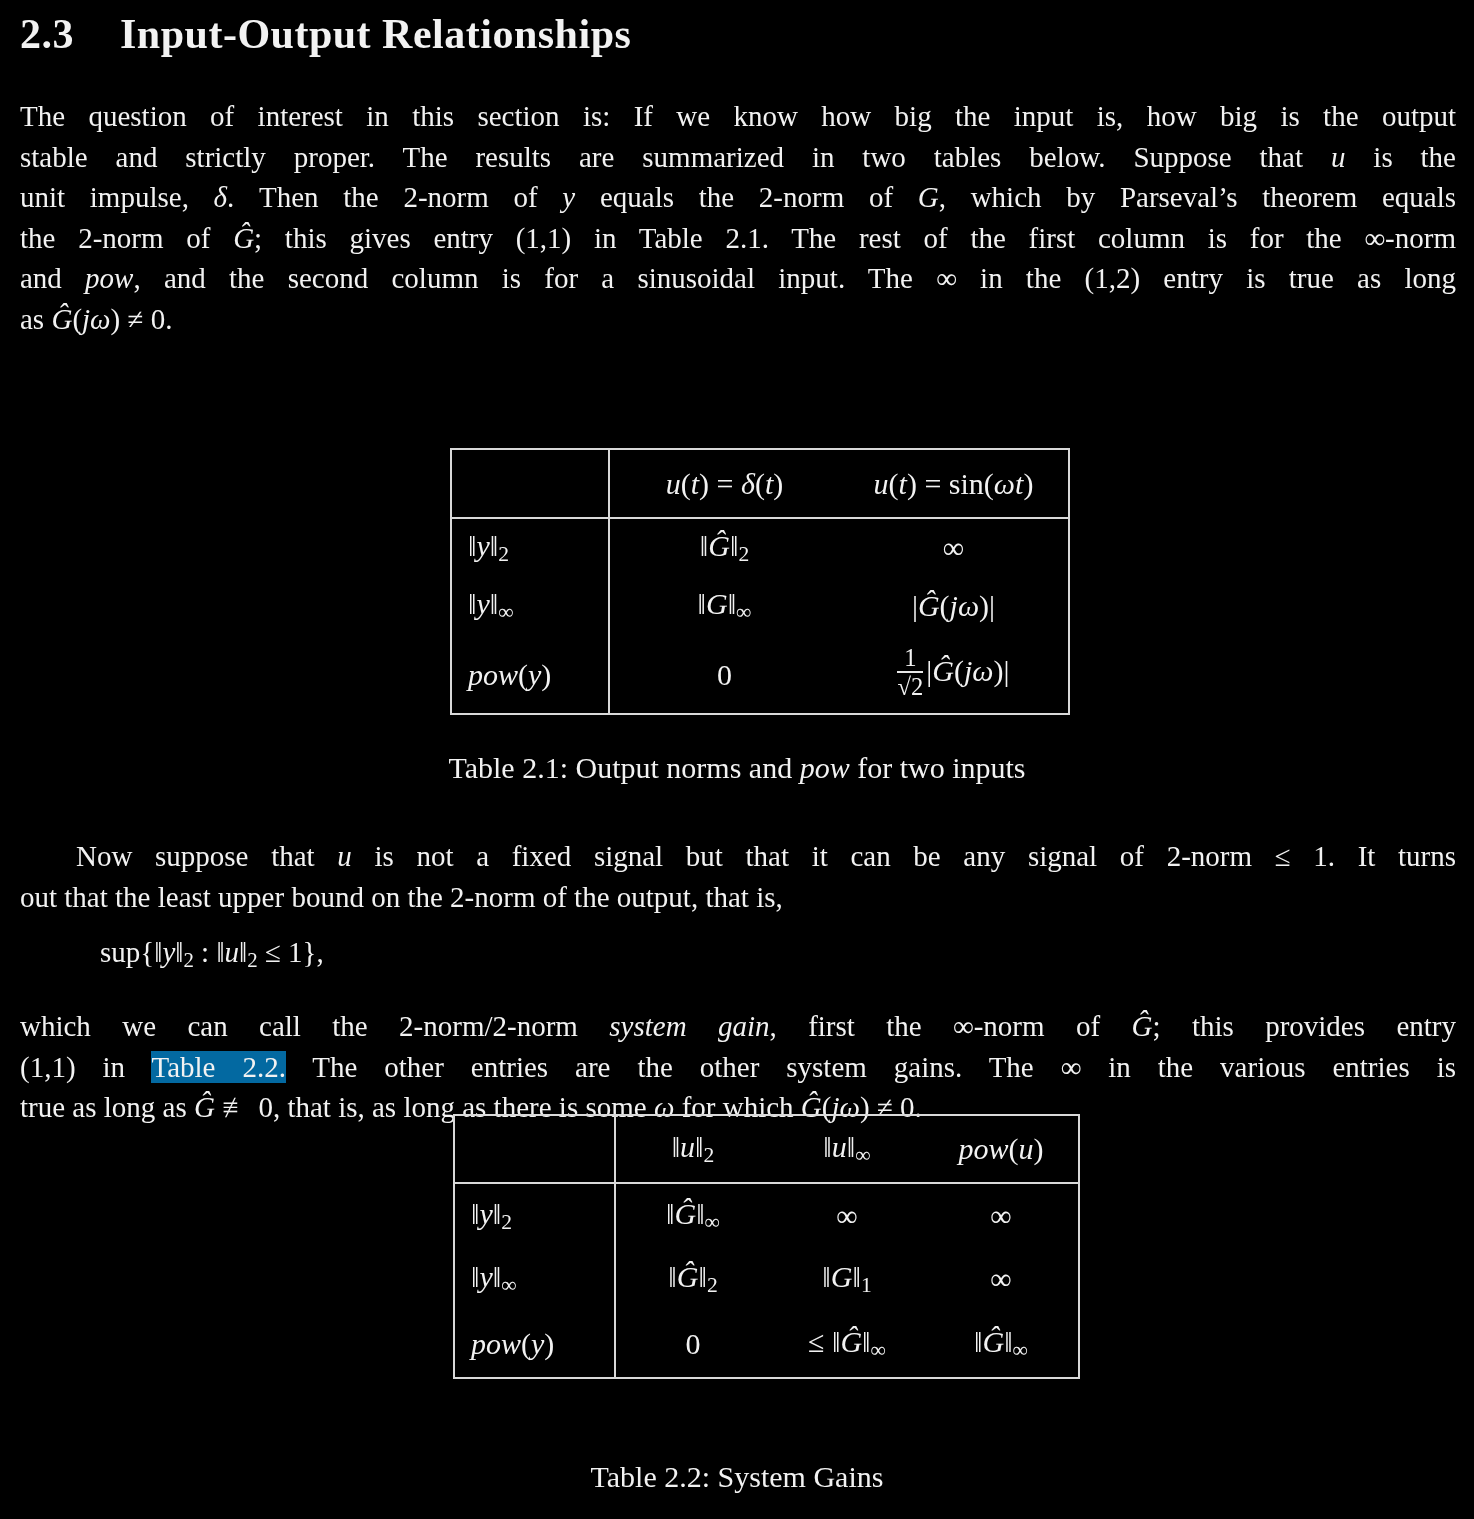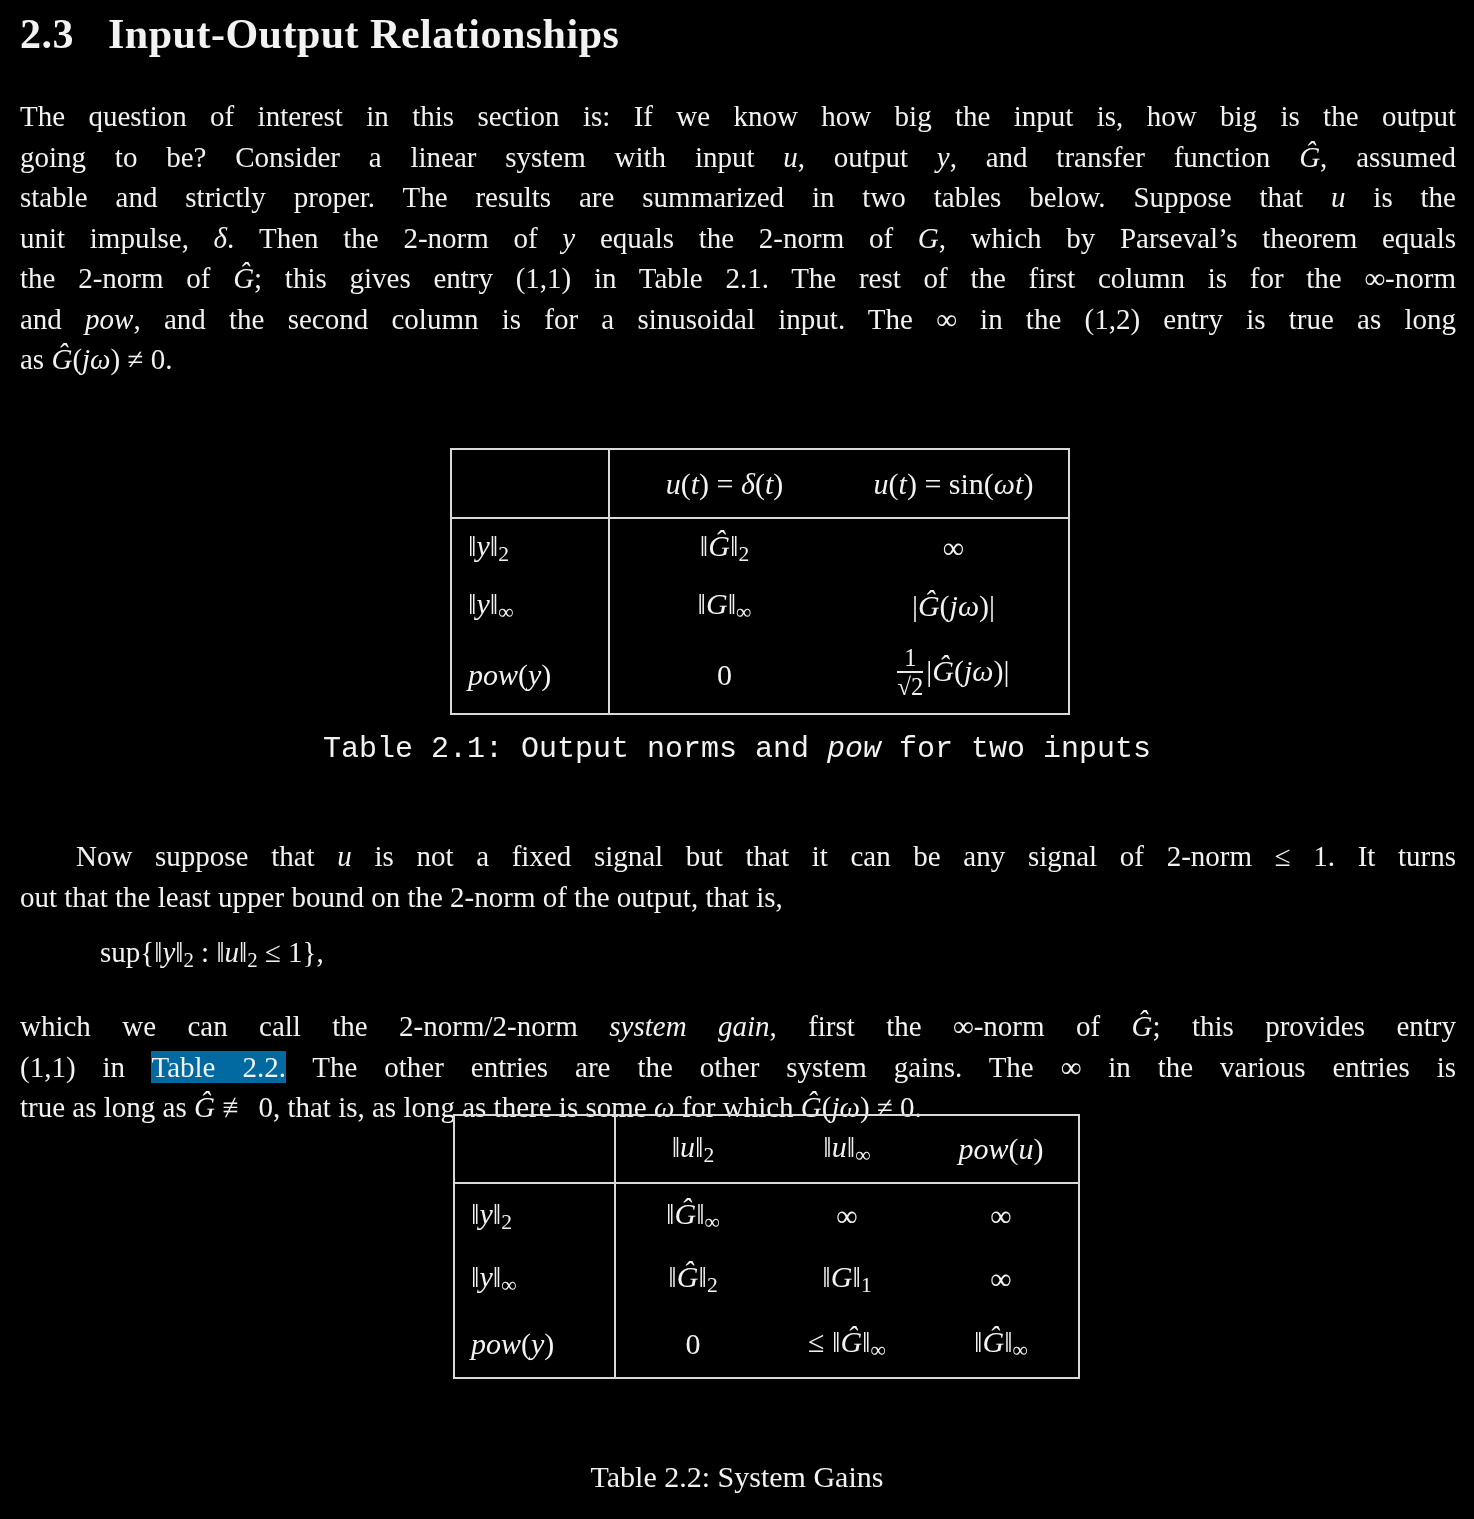--- a/index.html
+++ b/index.html
@@ -7,21 +7,21 @@
     width:1474px;height:1519px;
     background:#000000;
     color:#f2f2f2;
     font-family:"Liberation Serif","DejaVu Serif",serif;
     position:relative;
     overflow:hidden;
   }
   .abs{position:absolute;}
   
   .heading{left:20px;top:10px;font-weight:bold;font-size:42px;letter-spacing:0.5px;}
-  .heading .title{margin-left:34px;}
+  .heading .title{margin-left:46px;}
   
   .para{left:20px;width:1436px;font-size:29px;line-height:40.5px;}
   .line{text-align:justify;text-align-last:justify;}
   .line.last{text-align-last:left;}
   .indent-first .line:first-child{text-indent:56px;margin-top:14px;}
   #para1{top:96px;}
   #para2{top:822px;}
   #para3{top:1006px;}
   
   .i{font-style:italic;}
@@ -45,37 +45,36 @@
   #table1 tr.r2{height:78px;}
   #table2{left:453px;top:1114px;}
   #table2 td.lab{width:135px;}
   #table2 td.c{width:138px;}
   #table2 tr.hrow{height:68px;}
   #table2 tr.r0{height:64px;}
   #table2 tr.r1{height:63px;}
   #table2 tr.r2{height:68px;}
   
   .caption{left:0;width:1474px;text-align:center;font-size:30px;}
-  #caption1{top:732px;font-family:Liberation Mono, monospace;}
+  #caption1{top:751px;}
   #caption2{top:1460px;}
   
   .frac{display:inline-flex;flex-direction:column;align-items:center;vertical-align:middle;margin-right:3px;position:relative;top:-2px;}
   .frac .num,.frac .den{display:block;line-height:1.05;font-size:0.82em;text-align:center;}
   .frac .den{border-top:2px solid #e8e8e8;padding-top:1px;}
 </style>
 </head>
 <body>
 
 <div class="abs heading">
   <span>2.3</span><span class="title">Input-Output Relationships</span>
 </div>
 
 <div id="para1" class="abs para">
     <div class="line"><span>The question of interest in this section is: If we know how big the input is, how big is the output</span></div>
-    <div class="line"><span>going to be? Consider a linear system with input </span><span class="i">u</span><span>, output </span><span class="i">y</span><span>, and transfer function </span><span class="i">Ĝ</span><span>, assumed</span></div>
     <div class="line"><span>stable and strictly proper. The results are summarized in two tables below. Suppose that </span><span class="i">u</span><span> is the</span></div>
     <div class="line"><span>unit impulse, </span><span class="i">δ</span><span>. Then the 2-norm of </span><span class="i">y</span><span> equals the 2-norm of </span><span class="i">G</span><span>, which by Parseval’s theorem equals</span></div>
     <div class="line"><span>the 2-norm of </span><span class="i">Ĝ</span><span>; this gives entry (1,1) in Table 2.1. The rest of the first column is for the ∞-norm</span></div>
     <div class="line"><span>and </span><span class="i">pow</span><span>, and the second column is for a sinusoidal input. The ∞ in the (1,2) entry is true as long</span></div>
     <div class="line last"><span>as </span><span class="i">Ĝ</span><span>(</span><span class="i">jω</span><span>) ≠ 0.</span></div>
   </div>
 
 <table id="table1" class="mathtable">
   <tbody>
     <tr class="hrow">

